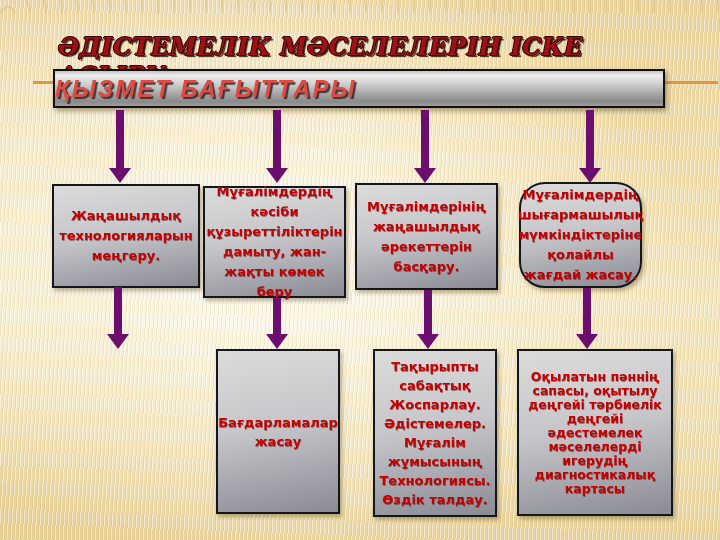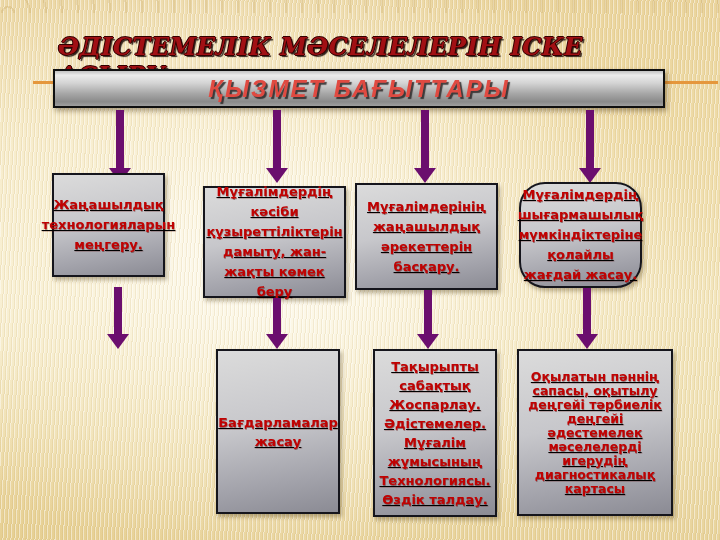--- a/index.html
+++ b/index.html
@@ -16,33 +16,33 @@
     background:repeating-linear-gradient(94deg,
       rgba(255,255,255,.45) 0 1px, rgba(255,255,255,0) 1px 3px, rgba(196,163,94,.16) 3px 4px);}
   .top-frill{position:absolute;top:0;left:0;right:0;height:13px;opacity:.75;pointer-events:none;
     background:repeating-radial-gradient(circle at 8px 13px,
       rgba(198,166,98,0) 0 5px, rgba(198,166,98,.38) 5px 7px, rgba(198,166,98,0) 7px 16px);}
   .accent-line{position:absolute;left:33px;top:81px;width:685px;height:3px;background:#e5973c;}
   .title{position:absolute;left:42px;top:16px;width:632px;margin:16px;text-align:left;
     font:bold italic 24px "DejaVu Serif",serif;color:#a11014;letter-spacing:.5px;
     text-shadow:-1px 0 0 #320000,0 -1px 0 #320000,1px 0 0 #320000,0 1px 0 #320000,2px 2px 1px rgba(15,0,0,.85);}
   .banner{position:absolute;left:53px;top:69px;width:612px;height:39px;box-sizing:border-box;
-    display:flex;align-items:center;justify-content:center;
+    display:flex;align-items:center;justify-content:flex-start;
     background:linear-gradient(180deg,#c2c2c2 0%,#ececec 12%,#d3d3d3 35%,#a6a6a6 65%,#8a8a8a 88%,#9f9f9f 100%);
     border:2px solid #101010;box-shadow:2px 3px 5px rgba(60,40,10,.4);}
   .banner span{font:bold italic 24px "Liberation Sans",sans-serif;color:#e04a41;letter-spacing:2px;
     text-shadow:2px 2px 1px rgba(42,38,38,.85);}
   .arrow{position:absolute;width:22px;}
   .arrow::before{content:"";position:absolute;left:7px;right:7px;top:0;bottom:14px;background:#6b0e6e;}
   .arrow::after{content:"";position:absolute;left:0;bottom:0;width:0;height:0;
     border-left:11px solid transparent;border-right:11px solid transparent;border-top:15px solid #6b0e6e;}
   .fbox{position:absolute;box-sizing:border-box;display:flex;align-items:center;justify-content:center;
     text-align:center;padding:2px;
     background:linear-gradient(170deg,#dbdbdb 0%,#c7c7cb 45%,#a3a3ab 78%,#8b8b94 100%);
-    border:2px solid #15151c;box-shadow:2px 3px 4px rgba(70,50,10,.35);text-decoration:underline;}
+    border:2px solid #15151c;box-shadow:2px 3px 4px rgba(70,50,10,.35);}
   .fbox span{font-weight:bold;font-size:13px;line-height:20px;color:#c00202;
     text-shadow:.5px .5px 0 rgba(80,0,0,.45);}
   .r2 span{line-height:19px;}
   .tight span{font-size:12.5px;line-height:14px;}
 </style>
 </head>
 <body>
 
 <div class="slide">
   <div class="stripes"></div>
@@ -54,21 +54,21 @@
 
   <div class="banner">
     <span>ҚЫЗМЕТ БАҒЫТТАРЫ</span>
   </div>
 
   <div class="arrow" style="left:109px;top:110px;height:73px;"></div>
   <div class="arrow" style="left:266px;top:110px;height:73px;"></div>
   <div class="arrow" style="left:414px;top:110px;height:73px;"></div>
   <div class="arrow" style="left:579px;top:110px;height:73px;"></div>
 
-  <div class="fbox" style="left:52px;top:173px;width:113px;height:104px;">
+  <div class="fbox" style="left:52px;top:184px;width:148px;height:104px;">
     <span>Жаңашылдық технологияларын меңгеру.</span>
   </div>
   <div class="fbox" style="left:203px;top:186px;width:143px;height:112px;">
     <span>Мұғалімдердің кәсіби құзыреттіліктерін дамыту, жан-жақты көмек беру</span>
   </div>
   <div class="fbox" style="left:355px;top:183px;width:143px;height:107px;">
     <span>Мұғалімдерінің жаңашылдық әрекеттерін басқару.</span>
   </div>
   <div class="fbox" style="left:519px;top:182px;width:123px;height:106px;border-radius:26px;">
     <span>Мұғалімдердің шығармашылық мүмкіндіктеріне қолайлы жағдай жасау.</span>

